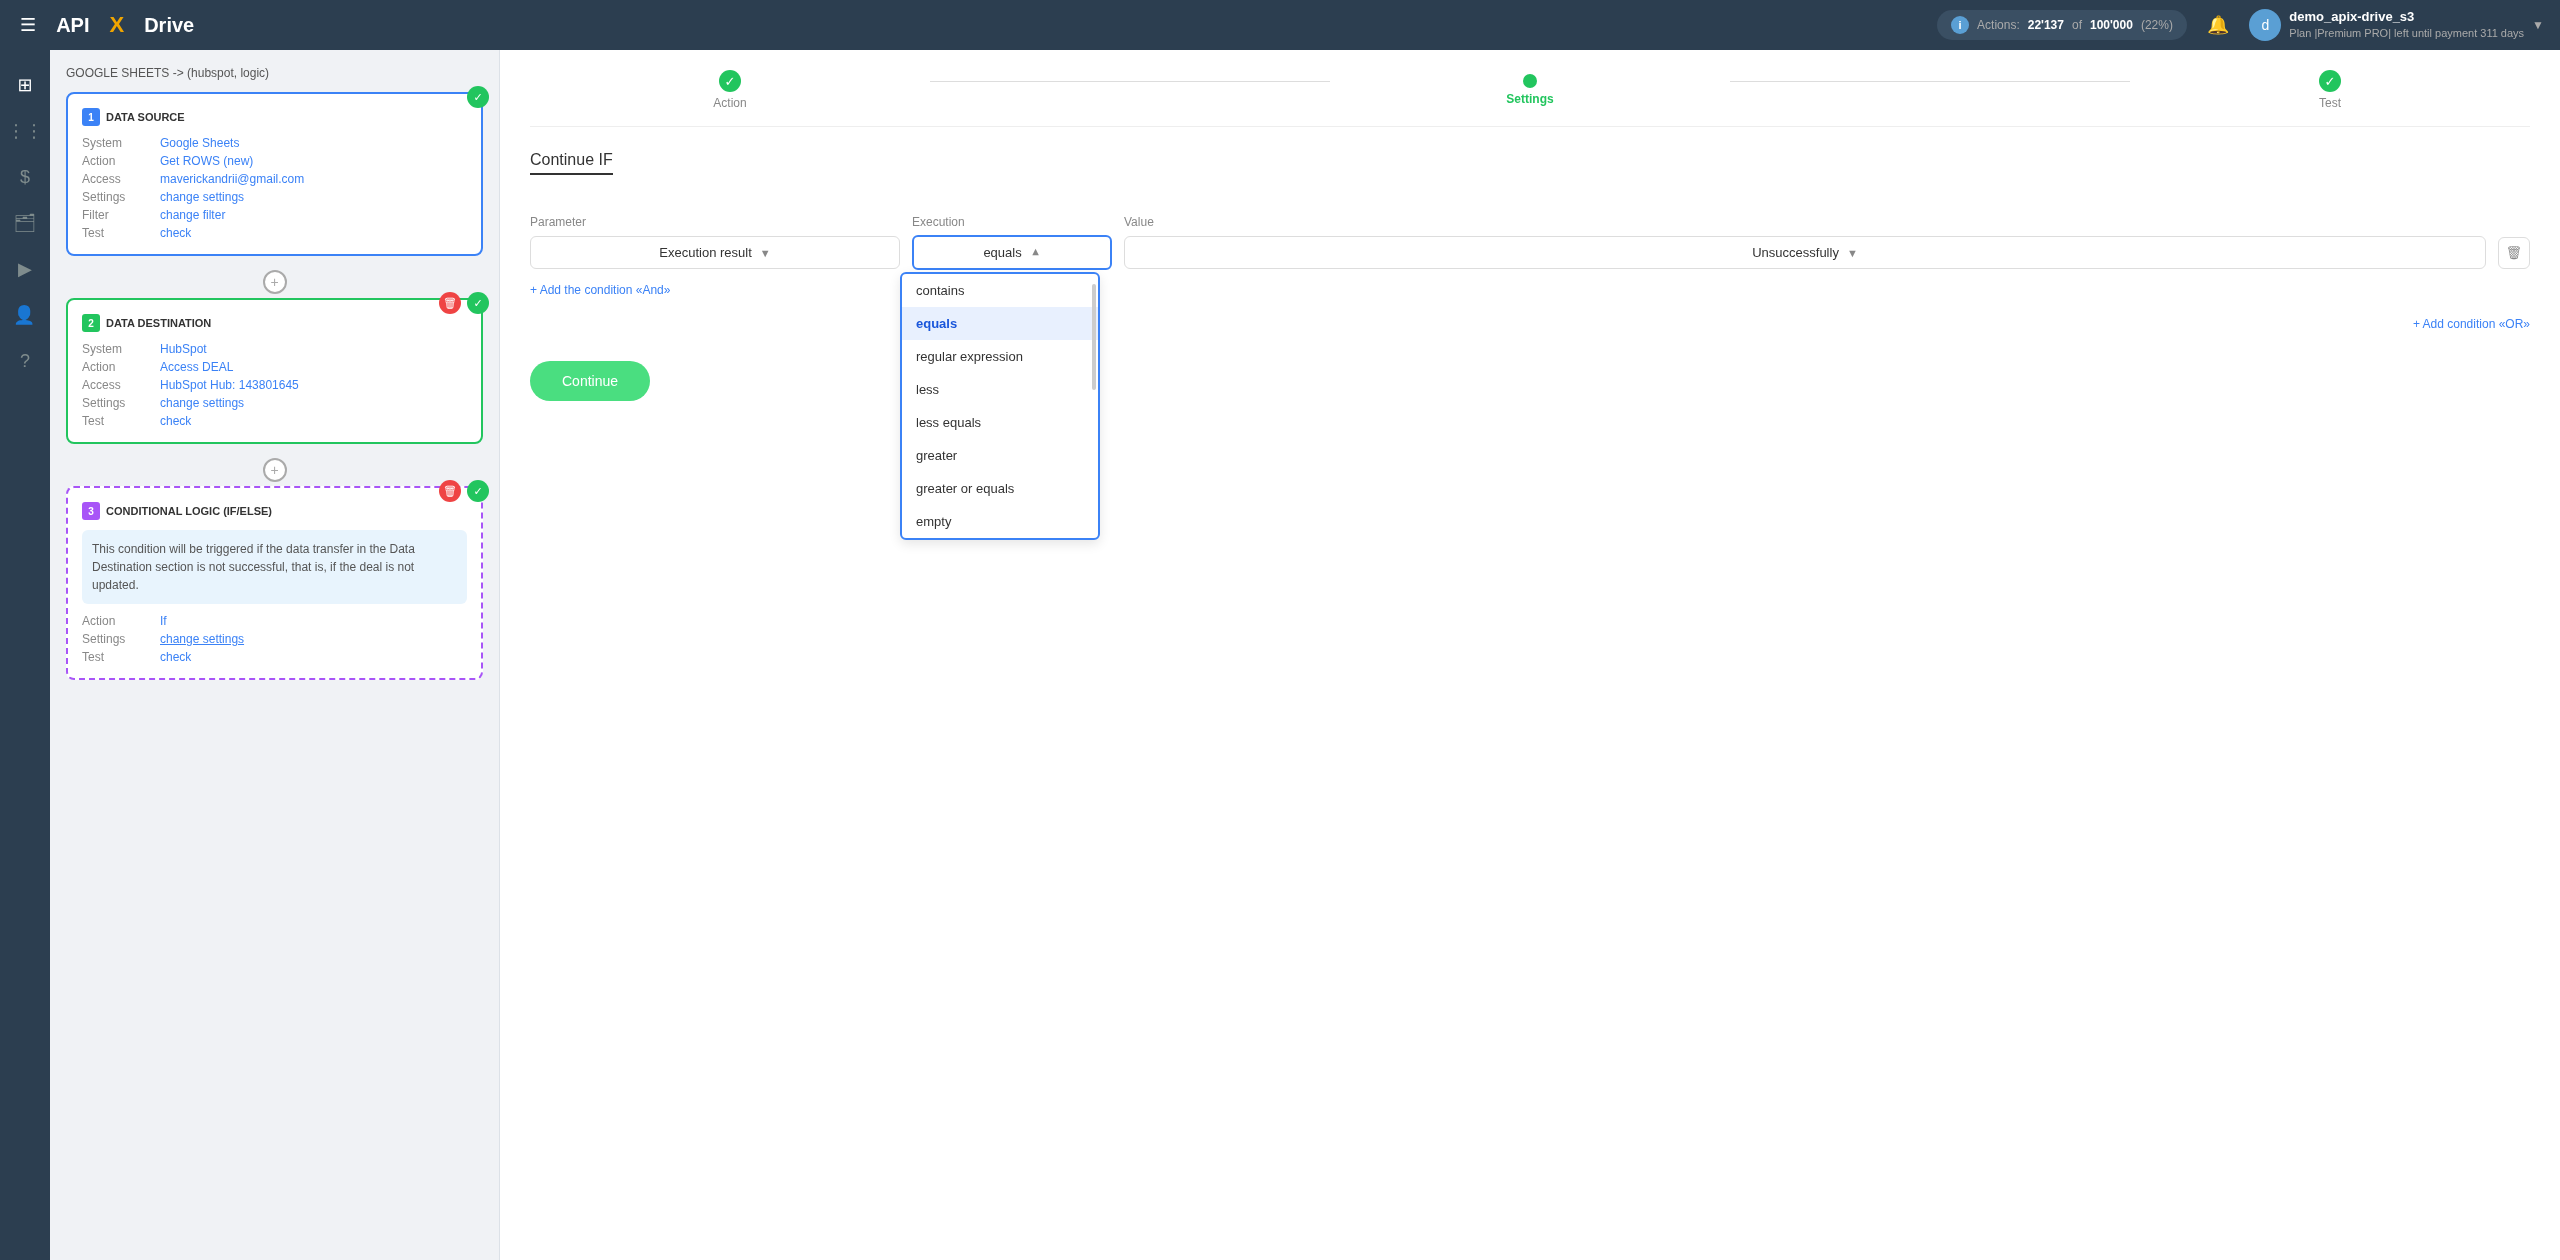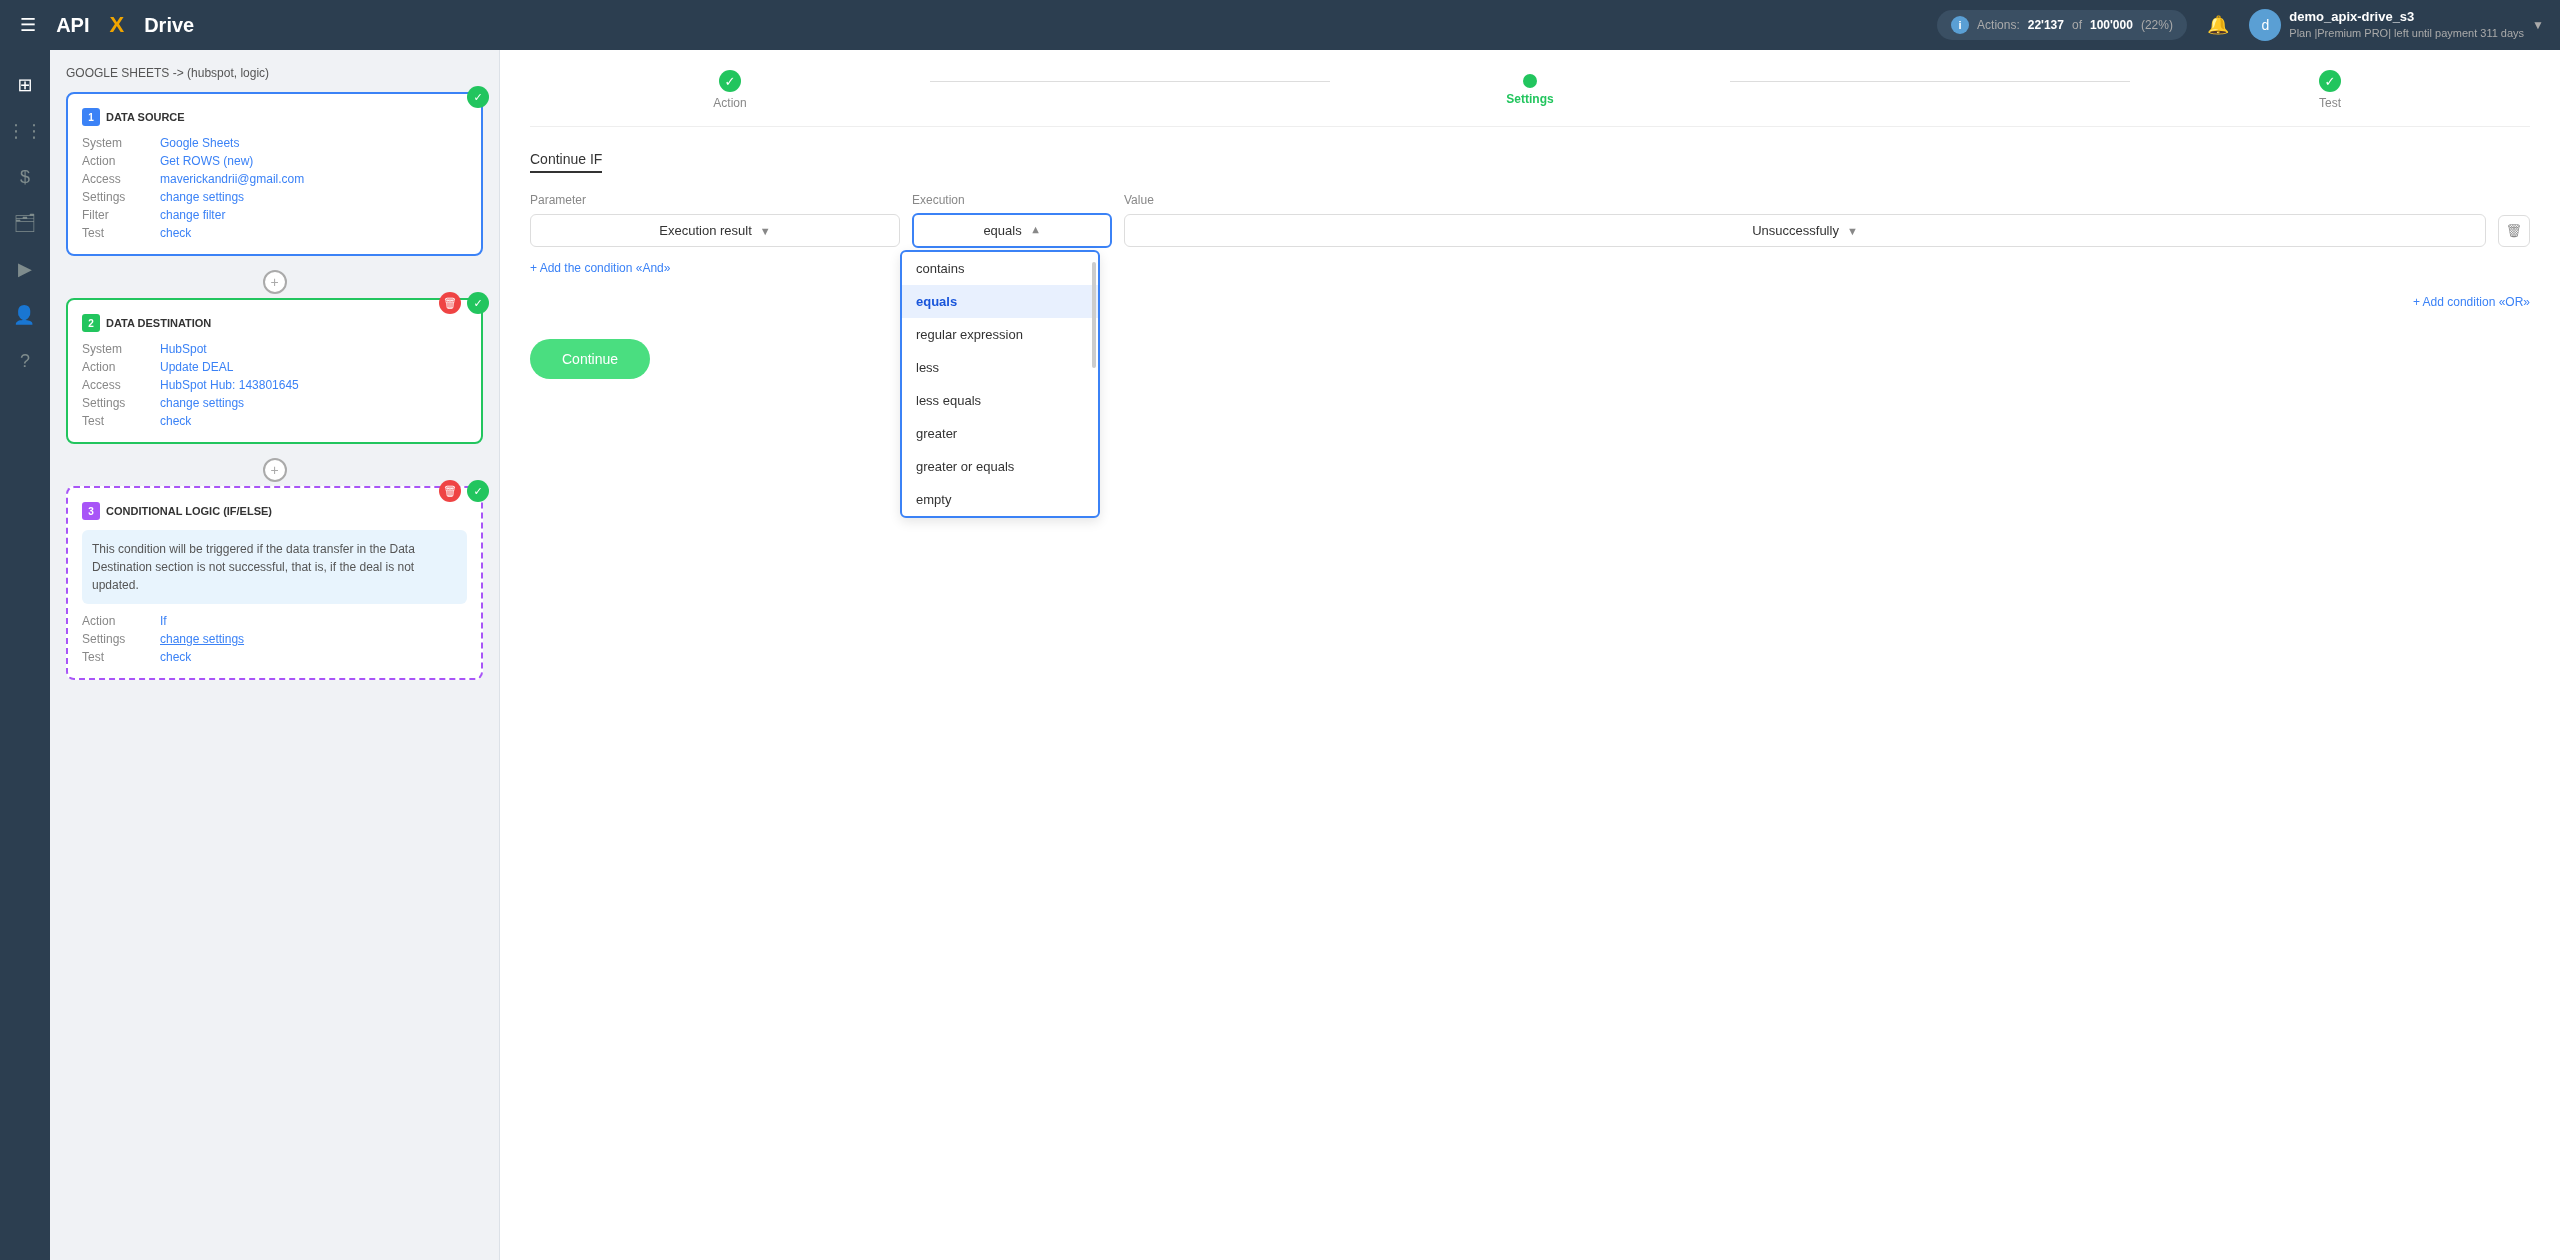--- a/index.html
+++ b/index.html
@@ -215,23 +215,24 @@
     }
     .step-circle.done { background: #22c55e; color: white; font-size: 13px; }
     .step-circle.active { background: #22c55e; width: 14px; height: 14px; }
     .step-circle.inactive { background: #22c55e; color: white; font-size: 13px; }
     .step-label { font-size: 12px; color: #888; }
     .step-label.active-label { color: #22c55e; font-weight: bold; }
     .step-line { flex: 1; height: 1px; background: #ddd; margin-bottom: 18px; }
 
     
     .section-title {
-      font-size: 14px;
+      font-size: 16px;
       font-weight: normal;
       color: #333;
+      margin-bottom: 20px;
       border-bottom: 2px solid #333;
       padding-bottom: 4px;
       display: inline-block;
     }
 
     
     .condition-row {
       display: flex;
       align-items: flex-start;
       gap: 12px;
@@ -451,21 +452,21 @@
         <div class="node-num green">2</div>
         <span>DATA DESTINATION</span>
       </div>
       <div class="node-rows">
         <div class="node-row">
           <span class="node-row-label">System</span>
           <span class="node-row-value">HubSpot</span>
         </div>
         <div class="node-row">
           <span class="node-row-label">Action</span>
-          <span class="node-row-value">Update DEAL</span>
+          <span class="node-row-value">Access DEAL</span>
         </div>
         <div class="node-row">
           <span class="node-row-label">Access</span>
           <span class="node-row-value">HubSpot Hub: 143801645</span>
         </div>
         <div class="node-row">
           <span class="node-row-label">Settings</span>
           <span class="node-row-value">change settings</span>
         </div>
         <div class="node-row">

